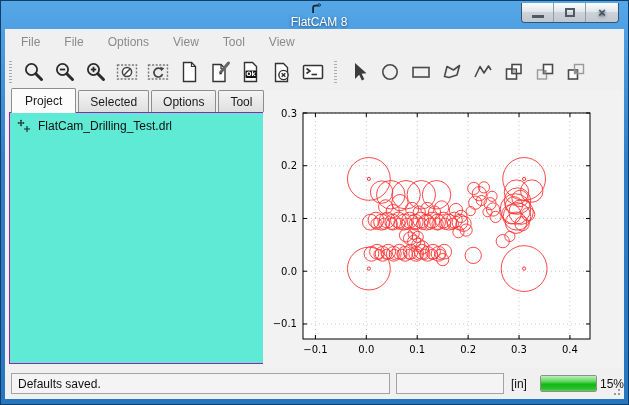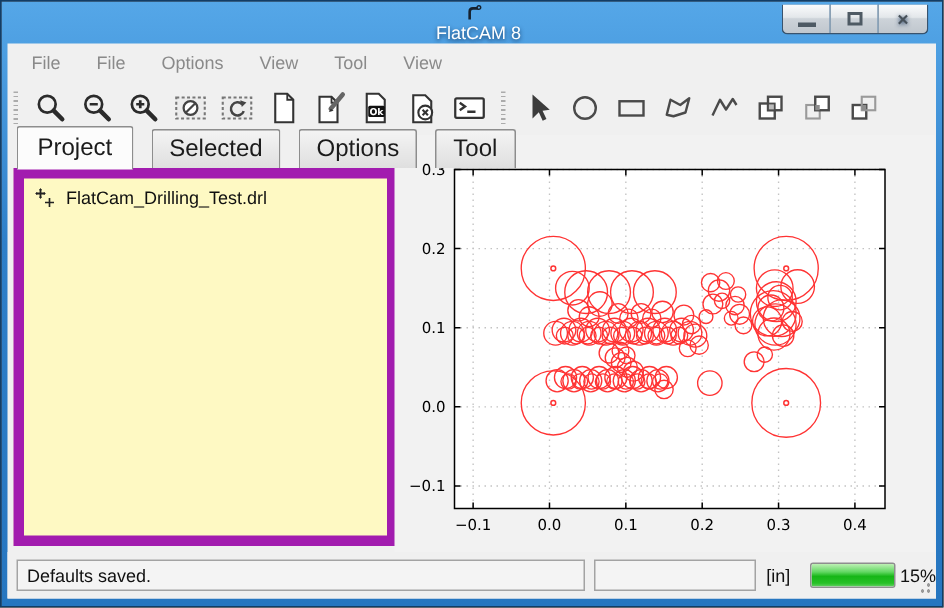--- a/index.html
+++ b/index.html
@@ -23,25 +23,25 @@
   .menubar{height:26px;display:flex;align-items:center;font-size:12px;color:#8a8a8a;padding-left:4px;}
   .menu-item{padding:5px 12px;}
   .toolbar-row{height:33px;display:flex;align-items:center;}
   .tb-handle{width:3px;height:22px;margin:0 6px 0 4px;
     background:repeating-linear-gradient(180deg,#ababab 0 1px,transparent 1px 3px);}
   .tb-btn{width:31px;height:29px;display:flex;align-items:center;justify-content:center;}
   .editor-group{margin-left:6px;}
   .main{position:absolute;left:0;right:0;top:59px;bottom:32px;}
   .left-panel{position:absolute;left:4px;top:0;width:256px;bottom:3px;}
   .tabs{display:flex;align-items:flex-end;height:24px;padding-left:2px;position:relative;z-index:3;}
-  .tab{font-size:16px;color:#1b1b1b;padding:4px 11px 3px 11px;margin-right:12px;
+  .tab{font-size:12px;color:#1b1b1b;padding:4px 11px 3px 11px;margin-right:2px;
     background:linear-gradient(180deg,#f4f4f4,#dfdfdf);border:1px solid #8d8d8d;border-bottom:none;
     border-radius:2px 2px 0 0;}
   .tab.active{background:#fcfcfc;padding:5px 13px 5px 13px;margin-bottom:-1px;}
-  .tree{position:absolute;left:0;right:0;top:24px;bottom:0;background:#fef9c3;border:7px solid #a21caf;}
+  .tree{position:absolute;left:0;right:0;top:24px;bottom:0;background:#5eead4;border:1px solid #a21caf;}
   .tree-item{display:flex;align-items:center;gap:7px;padding:6px 4px 0 7px;font-size:12px;color:#101010;}
   .plot-figure{position:absolute;left:258px;top:2px;width:360px;height:278px;background:#f2f2f2;}
   .statusbar{position:absolute;left:0;right:0;bottom:0;height:31px;background:#f0f0f0;
     display:flex;align-items:center;font-size:12px;color:#111;}
   .status-box{height:21px;border:1px solid #a3a3a3;background:#f4f4f4;display:flex;align-items:center;
     padding:0 6px;}
   .status-msg{margin-left:6px;width:388px;}
   .status-aux{margin-left:6px;width:110px;}
   .units-label{margin-left:7px;width:26px;}
   .progress{margin-left:4px;width:58px;height:17px;border:1px solid #8e8e8e;border-radius:2px;

